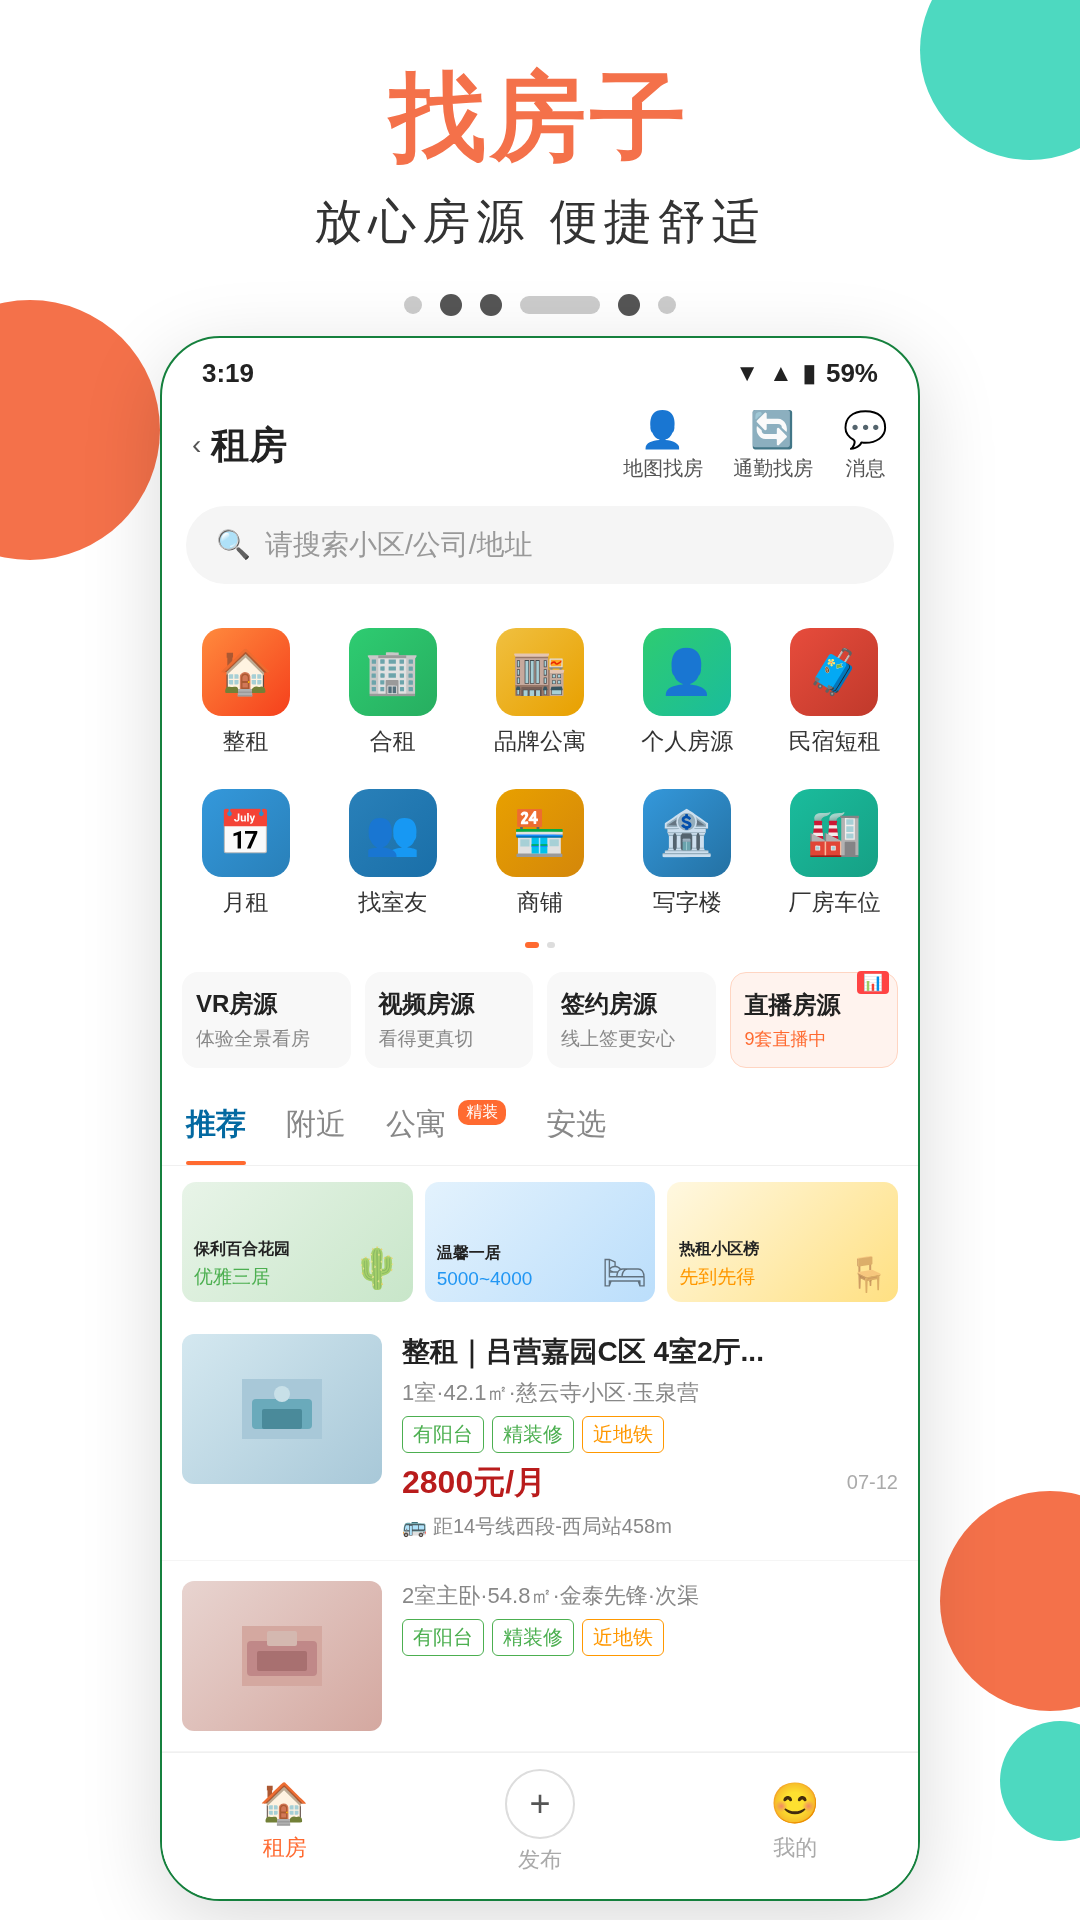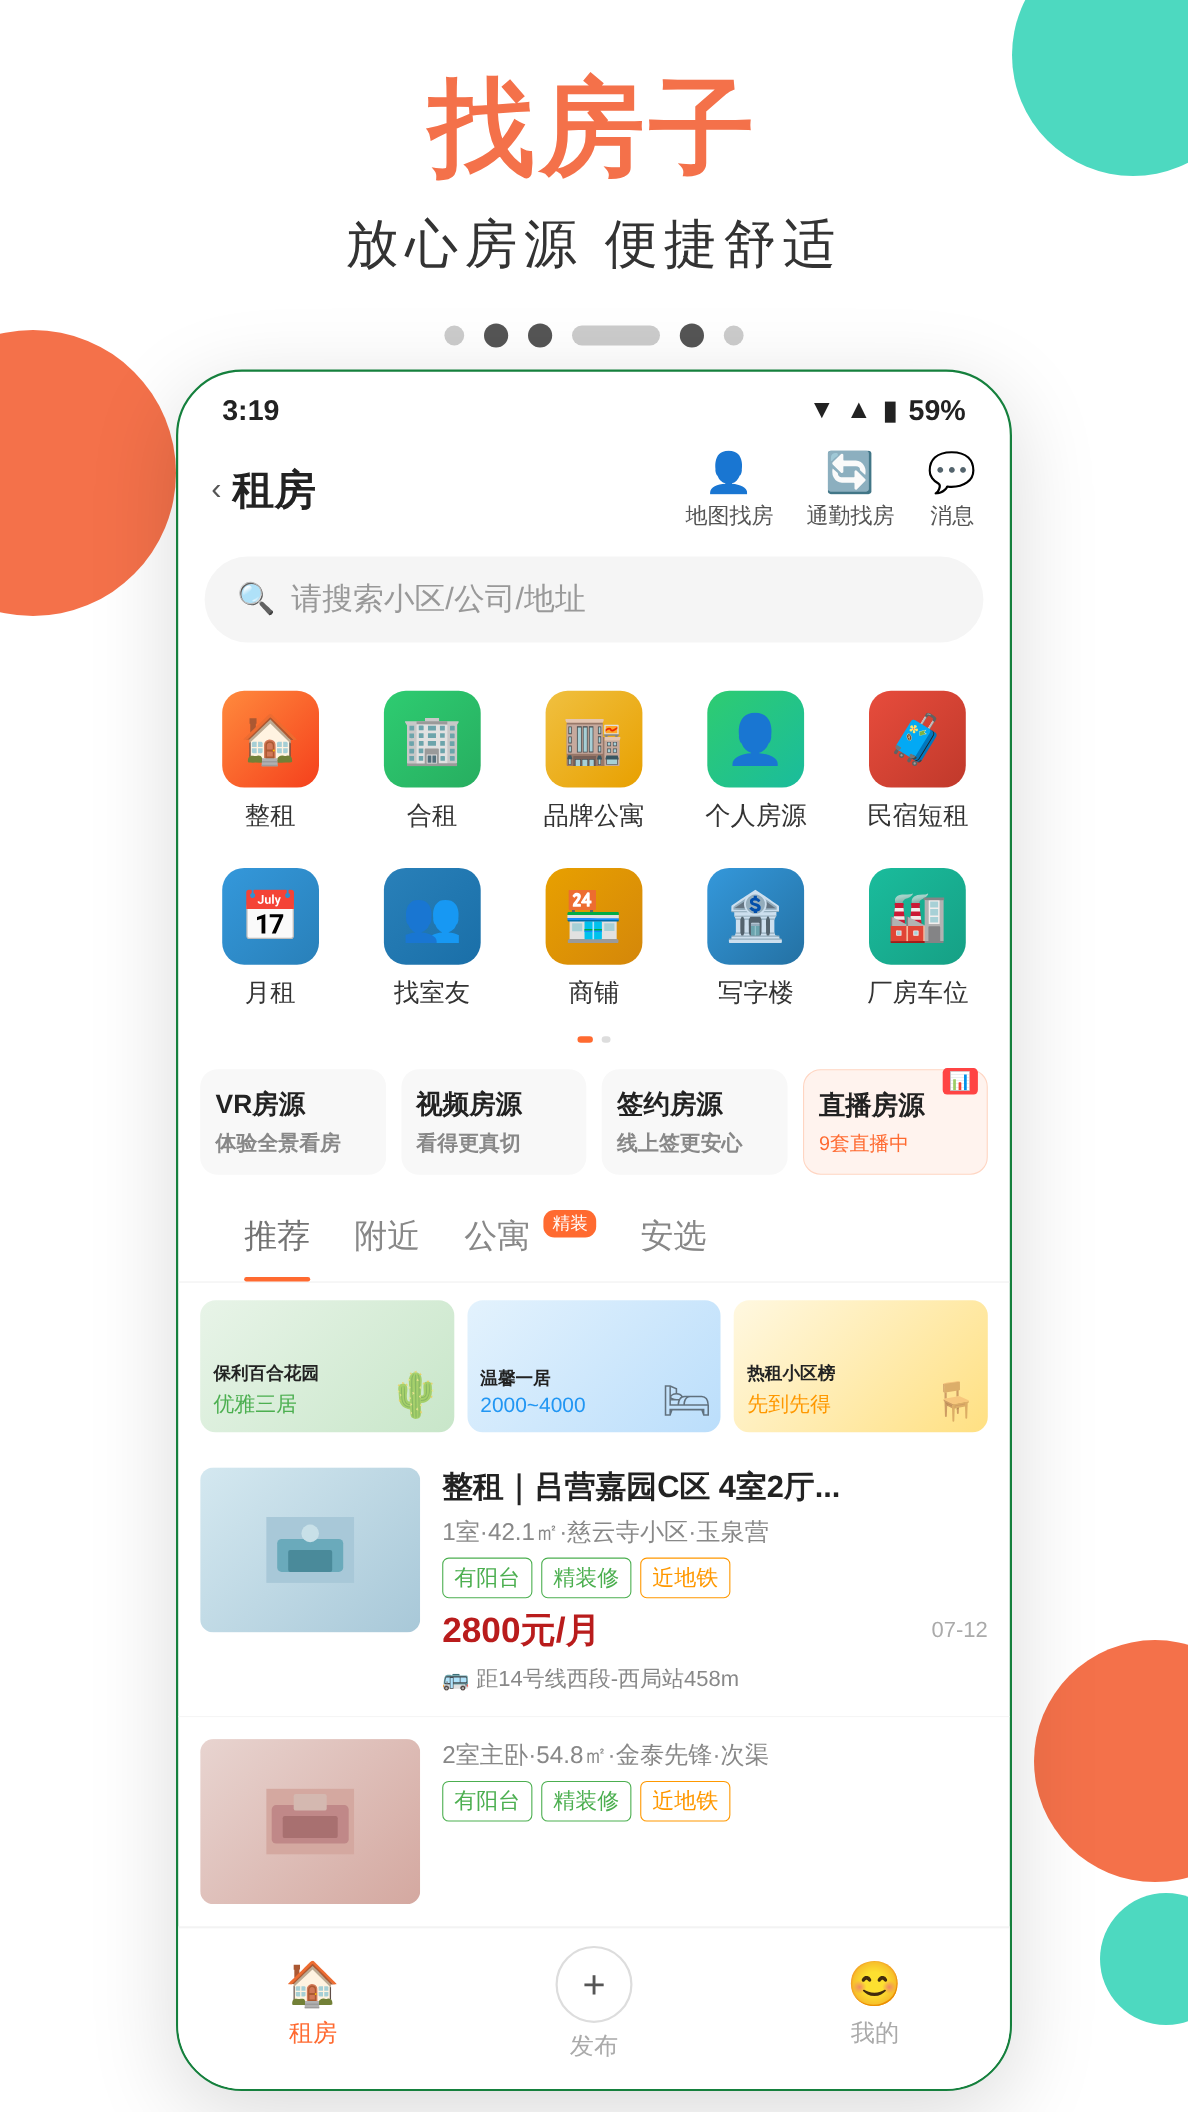--- a/index.html
+++ b/index.html
@@ -279,21 +279,20 @@
     }
     .feature-card-title {
       font-size: 24px;
       font-weight: 600;
       color: #222;
       margin-bottom: 6px;
     }
     .feature-card-desc {
       font-size: 19px;
       color: #888;
-      font-weight: bold;
     }
     .feature-badge {
       position: absolute;
       top: -2px;
       right: 8px;
       background: #FF4444;
       color: white;
       font-size: 16px;
       padding: 2px 6px;
       border-radius: 4px;
@@ -311,23 +310,22 @@
       padding: 16px 24px 10px;
       border-bottom: 1px solid #F0F0F0;
     }
     .tab-item {
       font-size: 30px;
       color: #888;
       padding-bottom: 10px;
       position: relative;
     }
     .tab-item.active {
-      color: #737373;
-      font-weight: 400;
-      margin-left: 36px;
+      color: #0369a1;
+      font-weight: 700;
     }
     .tab-item.active::after {
       content: '';
       position: absolute;
       bottom: -10px;
       left: 0;
       right: 0;
       height: 4px;
       background: #FF6A30;
       border-radius: 2px;
@@ -669,21 +667,21 @@
     </div>
 
     <div class="promo-row">
       <div class="promo-card promo-card-1">
         <div class="promo-title">保利百合花园</div>
         <div class="promo-subtitle green">优雅三居</div>
         <span class="deco-plant">🌵</span>
       </div>
       <div class="promo-card promo-card-2">
         <div class="promo-title">温馨一居</div>
-        <div class="promo-subtitle blue">2000~4000</div>
+        <div class="promo-subtitle blue">5000~4000</div>
         <span class="deco-bed">🛏</span>
       </div>
       <div class="promo-card promo-card-3">
         <div class="promo-title">热租小区榜</div>
         <div class="promo-subtitle orange">先到先得</div>
         <span class="deco-table">🪑</span>
       </div>
     </div>
 
     <div class="listing-card">

